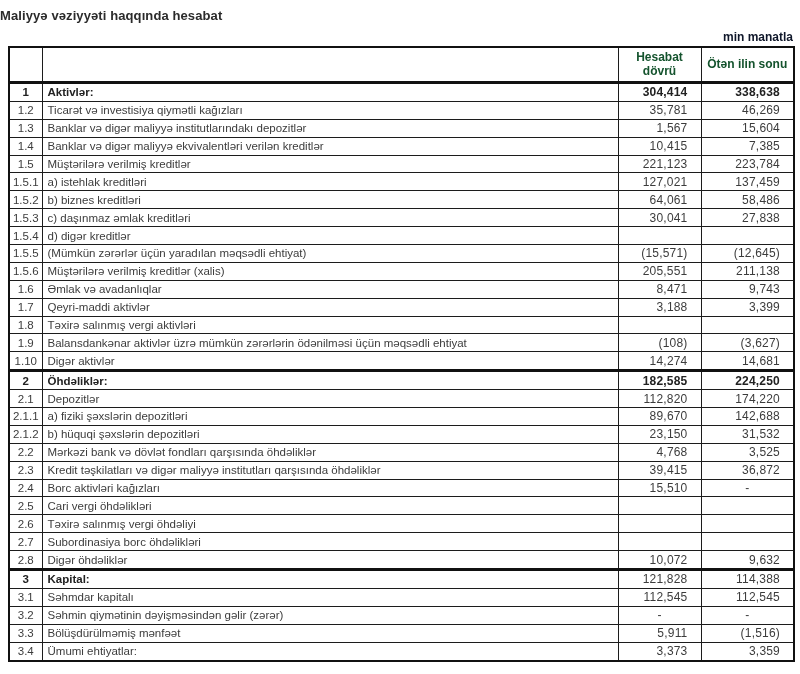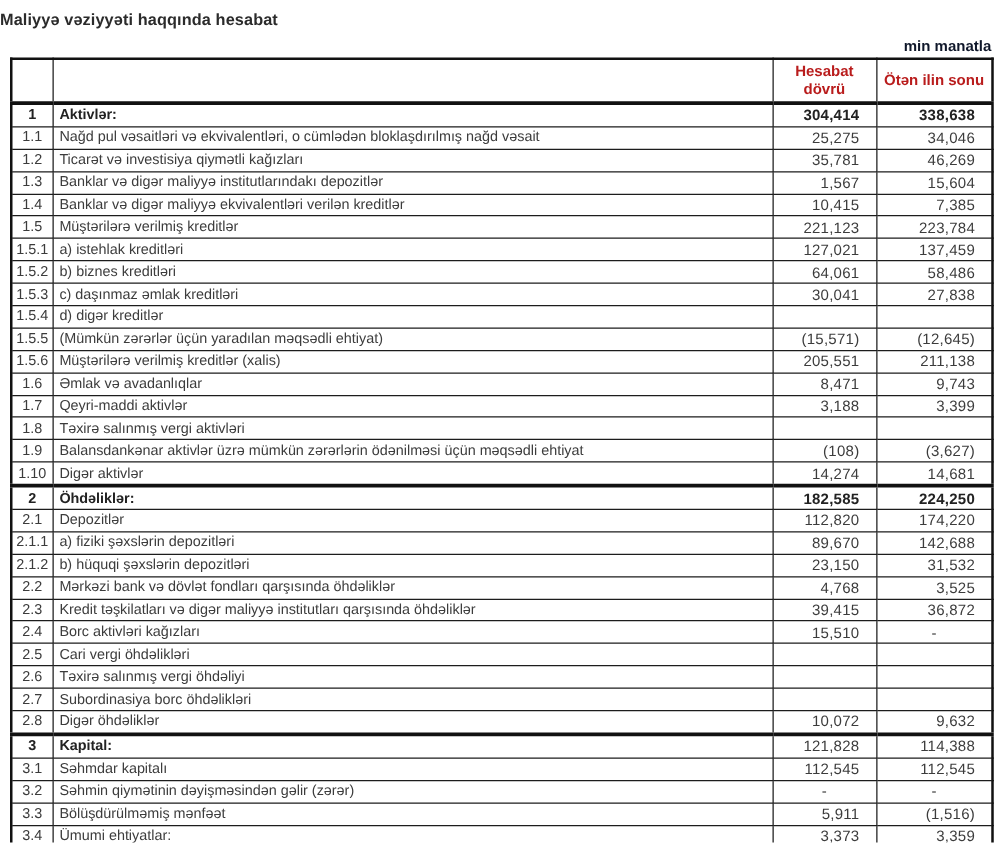--- a/index.html
+++ b/index.html
@@ -20,21 +20,21 @@
   table.fin{
     border-collapse:collapse;table-layout:fixed;
     margin-left:8px;width:785px;
     border:2px solid #111;
   }
   .fin th,.fin td{
     border:1px solid #1c1c1c;
     overflow:hidden;white-space:nowrap;
   }
   .fin th{
-    font-size:12px;font-weight:bold;color:#b91c1c;height:31px;
+    font-size:12px;font-weight:bold;color:#14532d;height:31px;
     text-align:center;line-height:1.15;white-space:normal;
     padding:1px 2px;
   }
   .fin td{height:16.9px;font-size:11.5px;padding:0 4px;vertical-align:middle;}
   td.no{text-align:center;padding:0 1px;}
   td.label{padding-left:5px;}
   td.num{text-align:right;padding-right:13px;font-size:12px;letter-spacing:.2px;}
   td.num.dash{text-align:center;padding-right:4px;}
   tr.em-all td{font-weight:bold;color:#222;}
   tr.em-label td.no, tr.em-label td.label{font-weight:bold;color:#222;}
@@ -62,26 +62,20 @@
     </tr>
   </thead>
   <tbody id="table-body">
       <tr class="em-all">
         <td class="no">1</td>
         <td class="label">Aktivlər:</td>
         <td class="num">304,414</td>
         <td class="num">338,638</td>
       </tr>
       <tr>
-        <td class="no">1.1</td>
-        <td class="label">Nağd pul vəsaitləri və  ekvivalentləri, o cümlədən bloklaşdırılmış nağd vəsait</td>
-        <td class="num">25,275</td>
-        <td class="num">34,046</td>
-      </tr>
-      <tr>
         <td class="no">1.2</td>
         <td class="label">Ticarət və investisiya qiymətli kağızları</td>
         <td class="num">35,781</td>
         <td class="num">46,269</td>
       </tr>
       <tr>
         <td class="no">1.3</td>
         <td class="label">Banklar və digər maliyyə institutlarındakı depozitlər</td>
         <td class="num">1,567</td>
         <td class="num">15,604</td>

